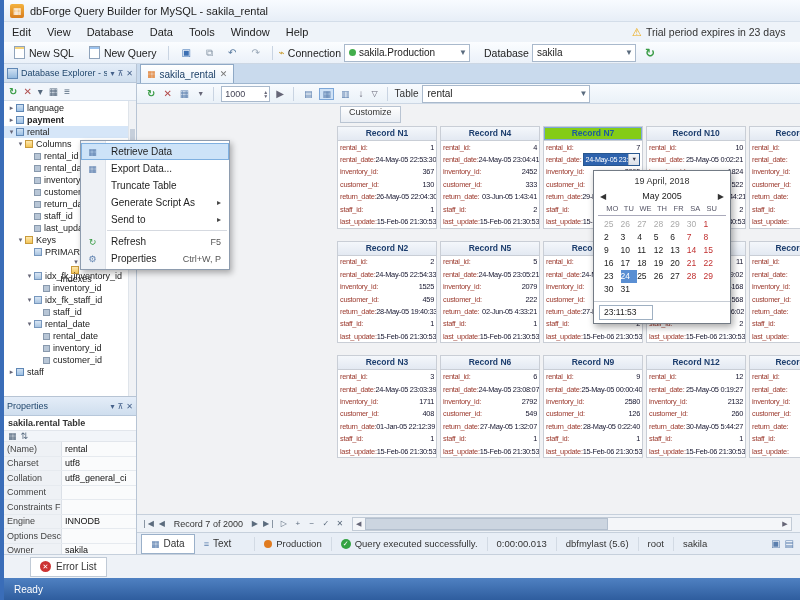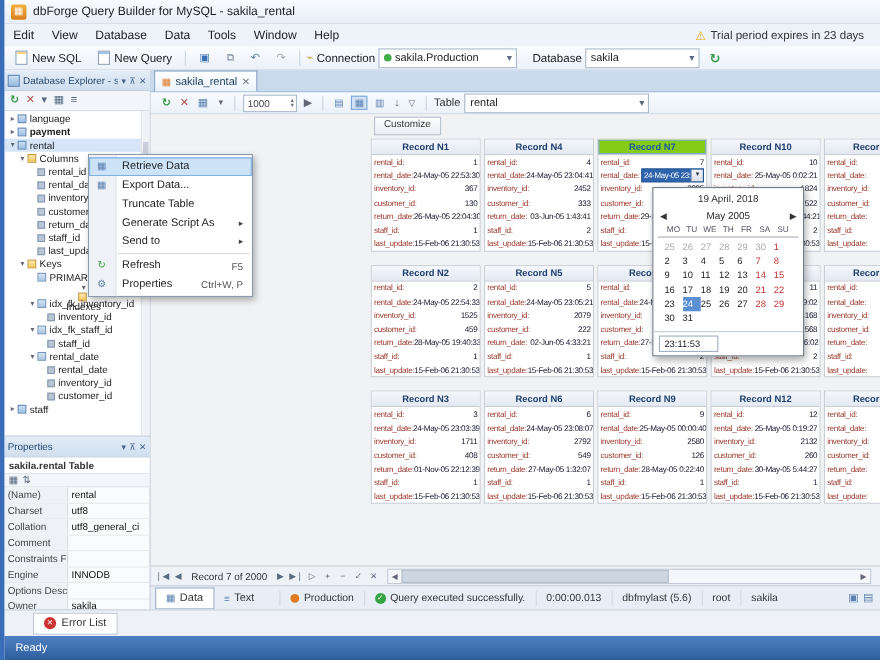--- a/index.html
+++ b/index.html
@@ -505,21 +505,21 @@
           <div class="crow">
             <span class="clabel">inventory_id:</span>
             <span class="cval">1711</span>
           </div>
           <div class="crow">
             <span class="clabel">customer_id:</span>
             <span class="cval">408</span>
           </div>
           <div class="crow">
             <span class="clabel">return_date:</span>
-            <span class="cval">01-Nov-05 22:12:39</span>
+            <span class="cval">01-Jan-05 22:12:39</span>
           </div>
           <div class="crow">
             <span class="clabel">staff_id:</span>
             <span class="cval">1</span>
           </div>
           <div class="crow">
             <span class="clabel">last_update:</span>
             <span class="cval">15-Feb-06 21:30:53</span>
           </div>
         </div>

